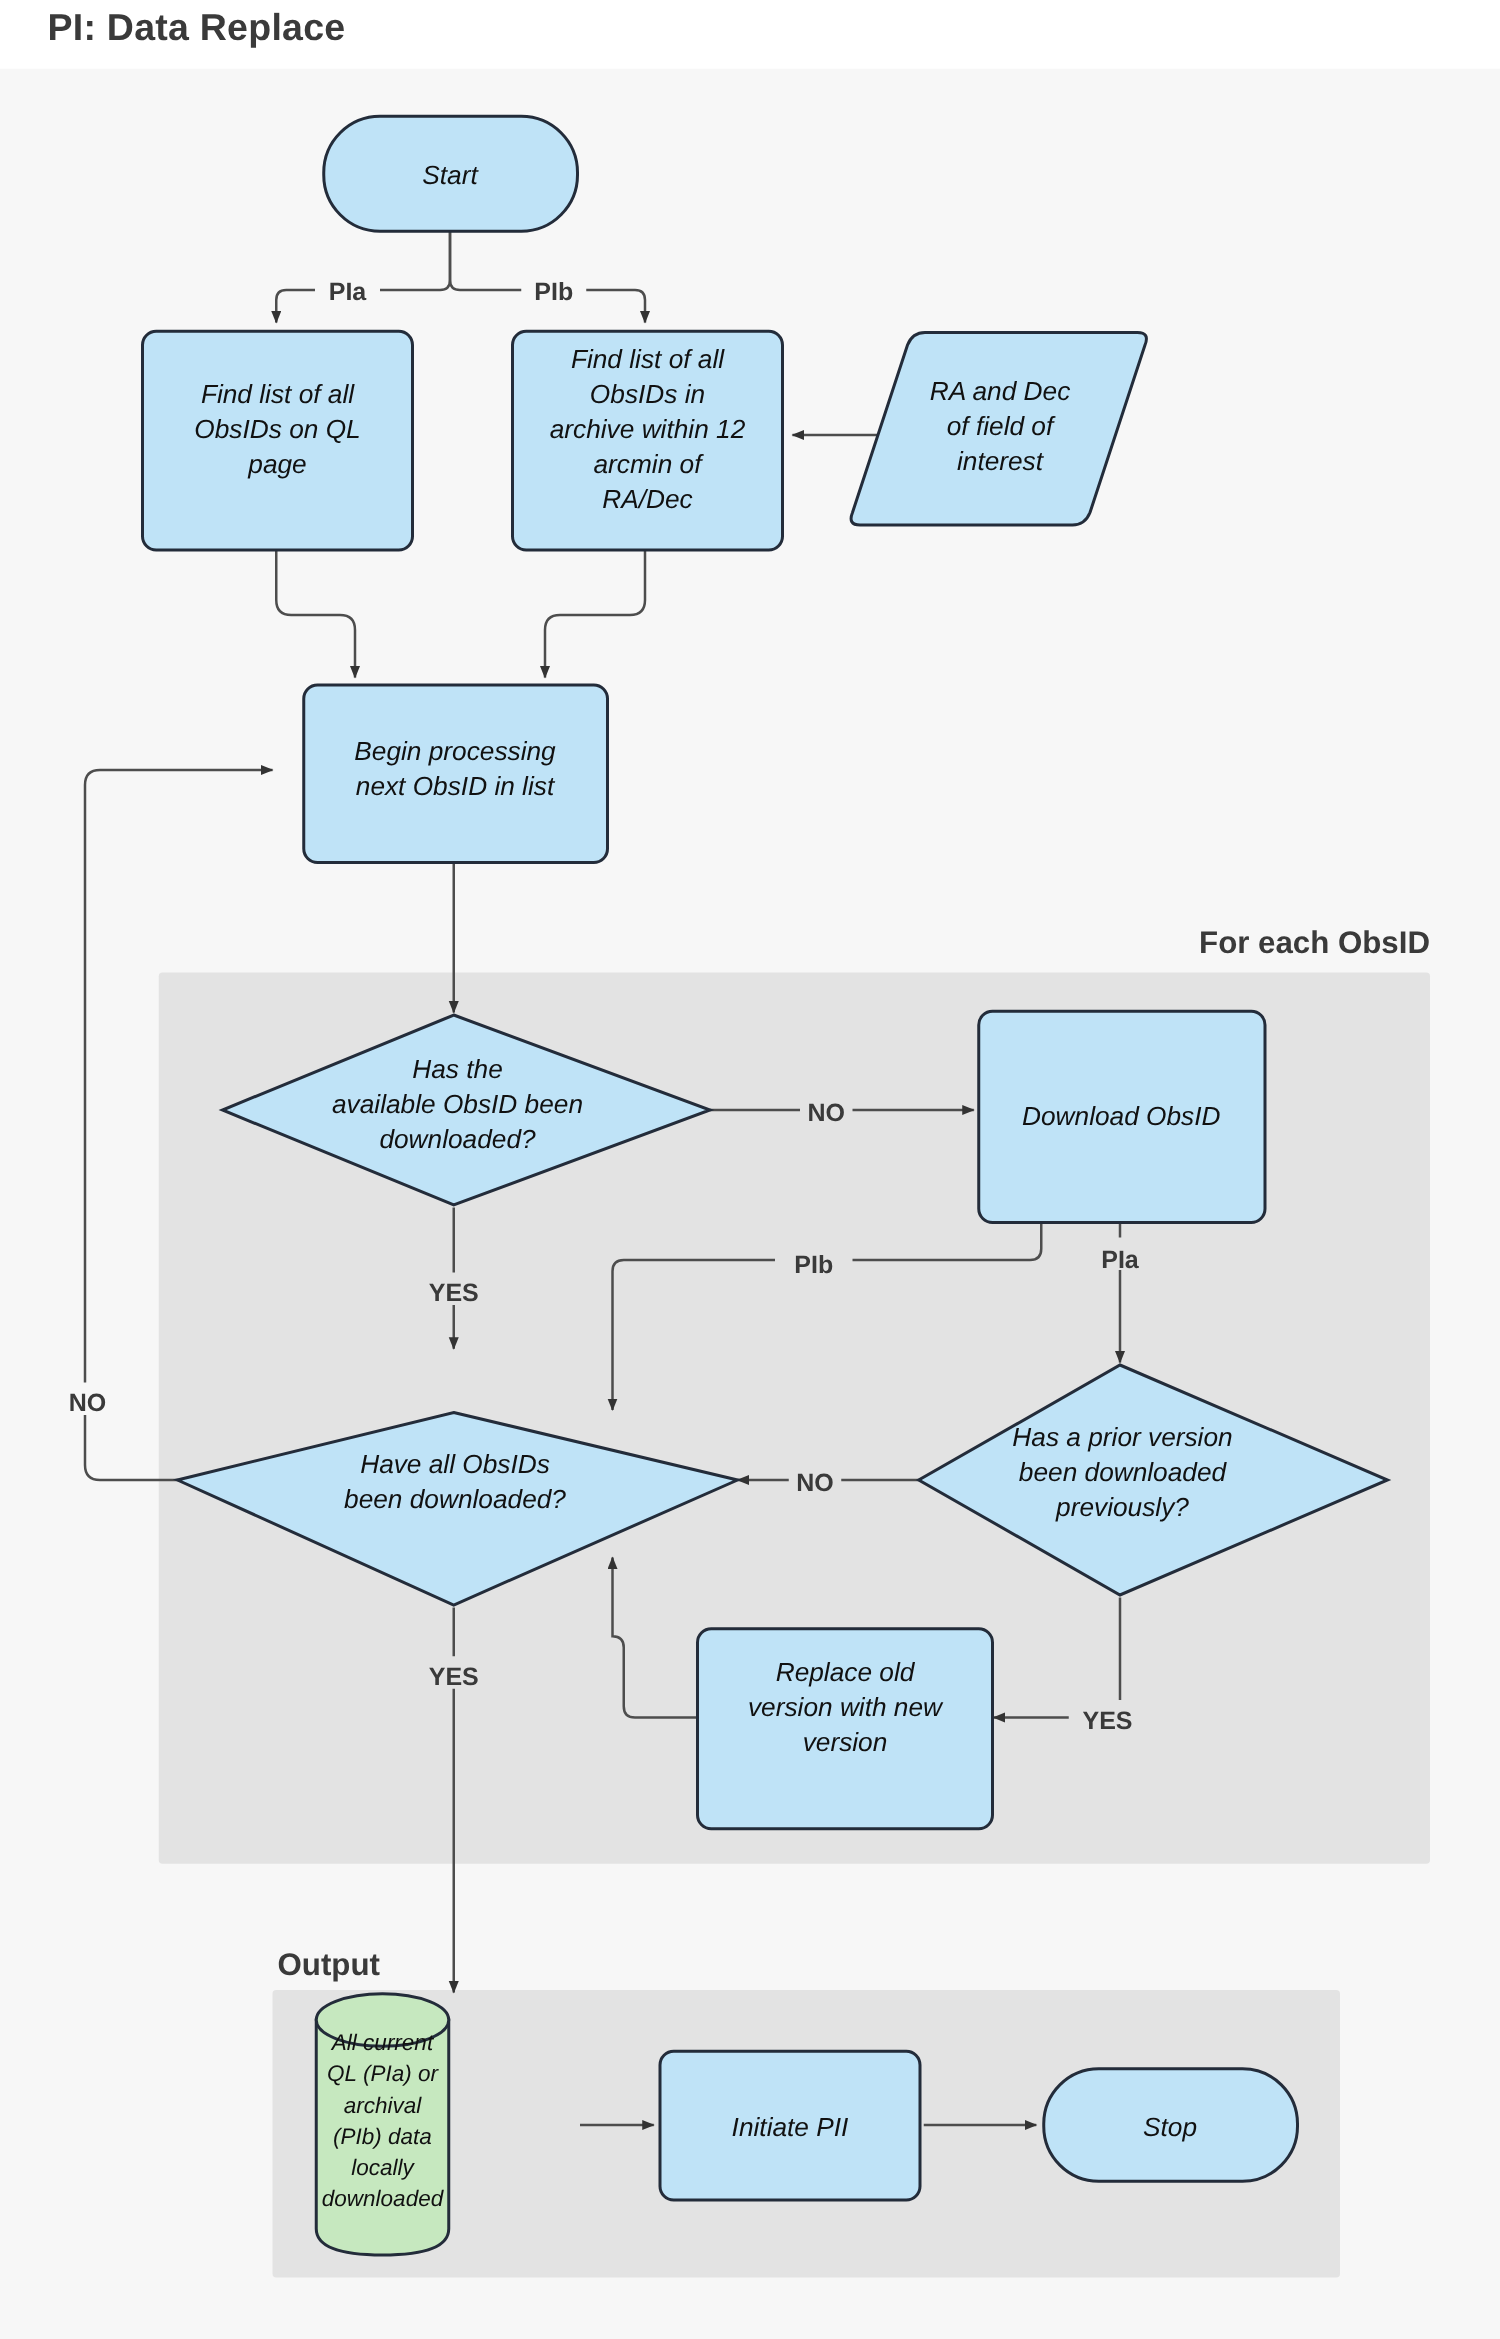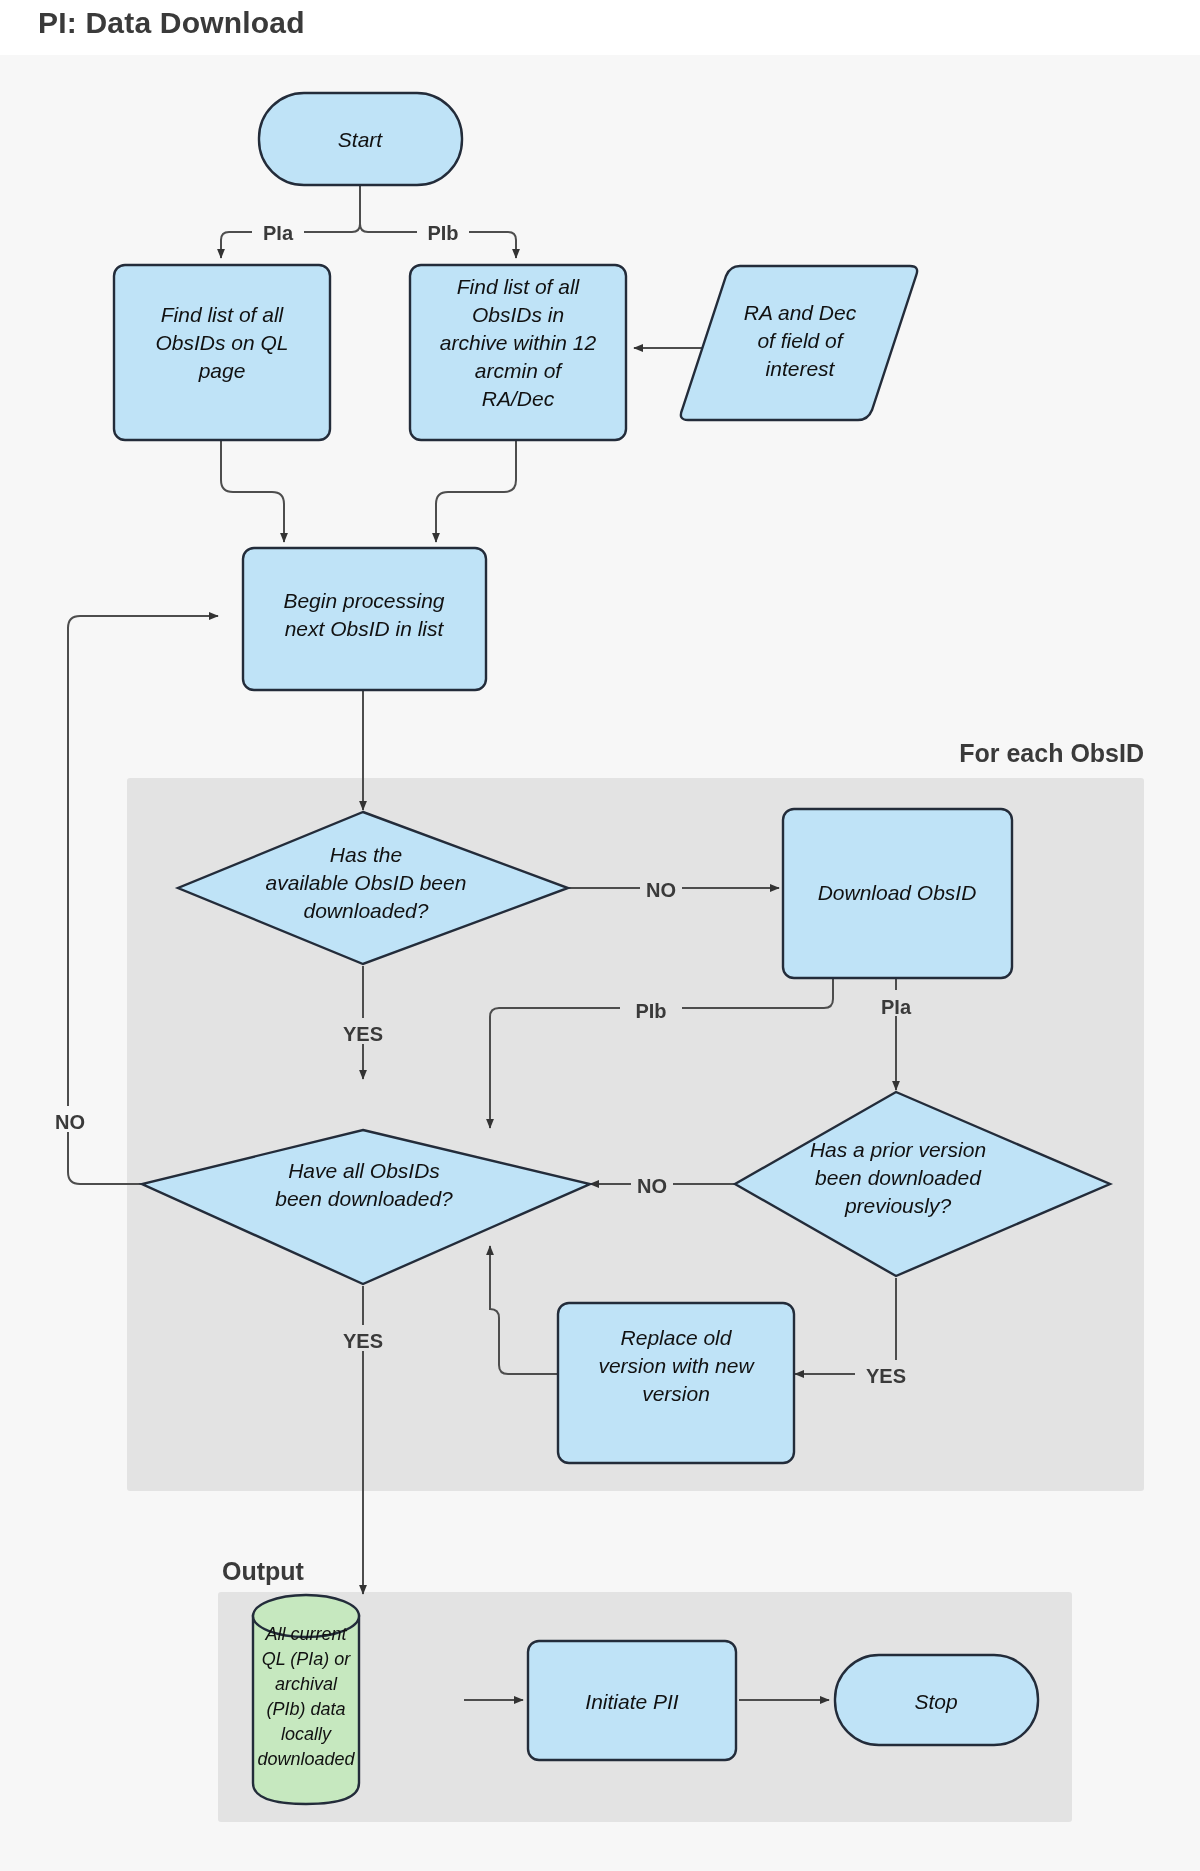--- a/index.html
+++ b/index.html
@@ -13,21 +13,21 @@
   svg{display:block;}
   .node-text{font-family:"Liberation Sans",sans-serif;font-style:italic;font-size:21px;fill:#111111;}
   .edge-label{font-family:"Liberation Sans",sans-serif;font-weight:bold;font-size:20px;fill:#3a3a3a;}
   .group-label{font-family:"Liberation Sans",sans-serif;font-weight:bold;font-size:25px;fill:#3a3a3a;}
   .shape{stroke:#232c3a;stroke-width:2.4px;}
   .edge{stroke:#4d4d4d;stroke-width:2px;fill:none;}
 </style>
 </head>
 <body>
 
-<div id="page-title">PI: Data Download</div>
+<div id="page-title">PI: Data Replace</div>
 
 <div id="canvas-wrap">
 <svg width="1200" height="1871" viewBox="0 0 1200 1871" xmlns="http://www.w3.org/2000/svg">
   <defs>
     <marker id="arrow" markerWidth="11" markerHeight="11" refX="9.2" refY="4" orient="auto" markerUnits="userSpaceOnUse">
       <path d="M0,0 L10,4 L0,8 z" fill="#333333"></path>
     </marker>
   </defs>
 
   <rect x="0" y="55" width="1200" height="1816" fill="#f7f7f7"></rect>

